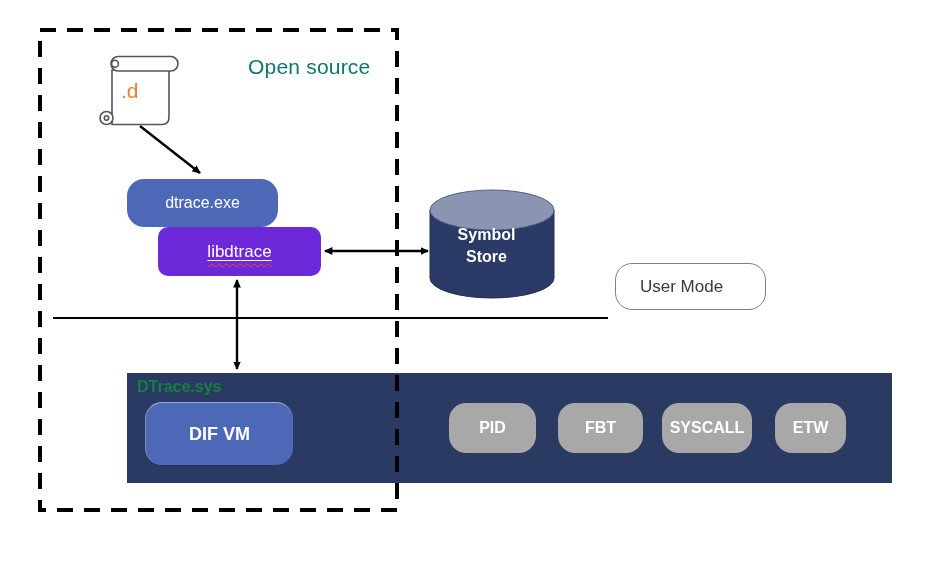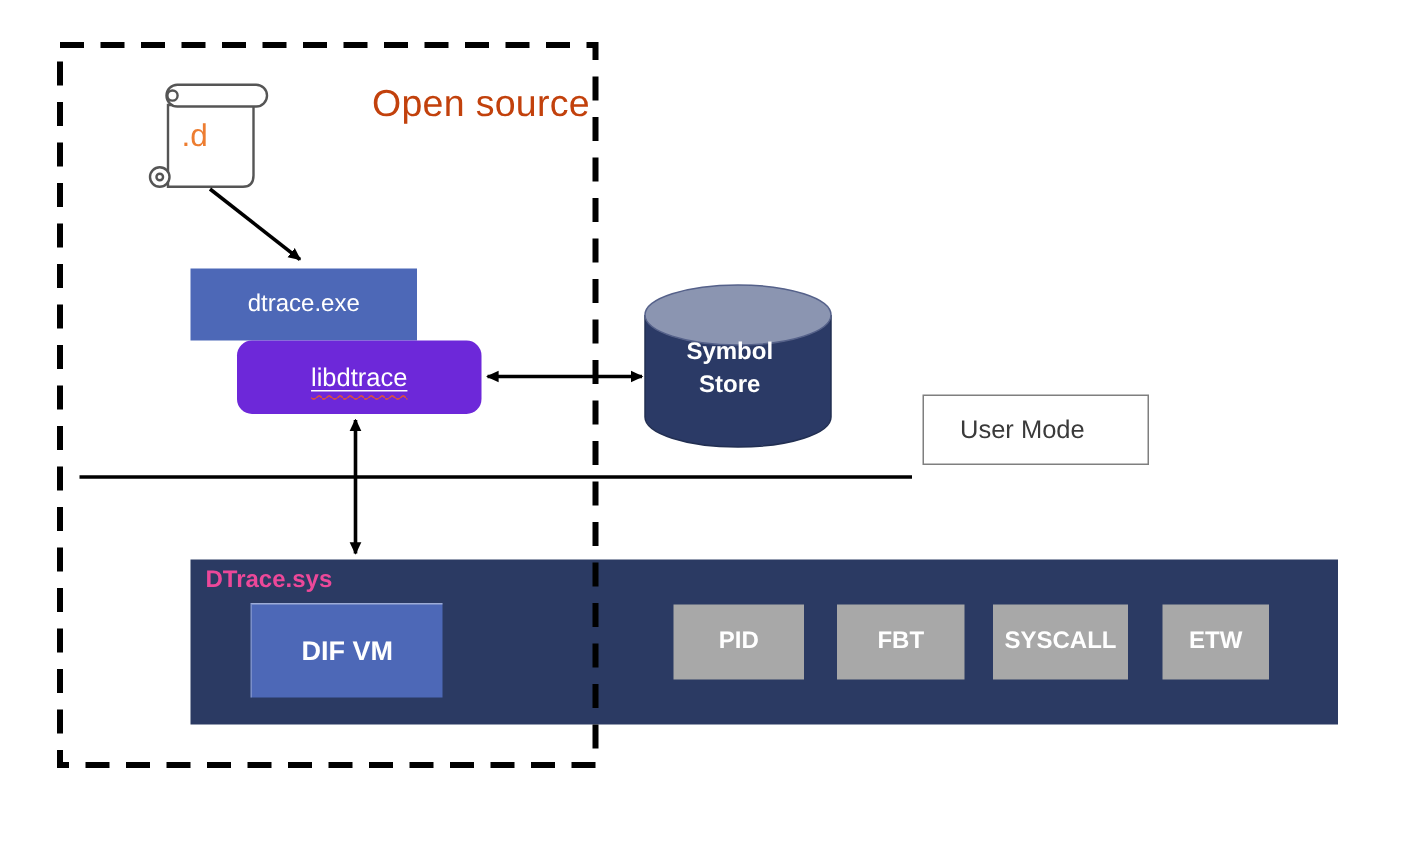--- a/index.html
+++ b/index.html
@@ -9,33 +9,33 @@
     height: 574px;
     background: #ffffff;
     font-family: "Liberation Sans", sans-serif;
     overflow: hidden;
   }
   .abs { position: absolute; }
 
   
   .open-source-label {
     left: 248px; top: 55px;
-    font-size: 25px;
-    color: #c2410c;
+    font-size: 21px;
+    color: #0f766e;
     letter-spacing: 0.2px;
   }
   .d-label {
     left: 121px; top: 79px;
     font-size: 21px;
     color: #ED7D31;
     z-index: 12;
   }
 
   
-  .box { display: flex; align-items: center; justify-content: center; box-sizing: border-box; }
+  .box { display: flex; align-items: center; justify-content: center; box-sizing: border-box; border-radius: 17px; }
   .dtrace-exe {
     left: 127px; top: 179px; width: 151px; height: 48px;
     background: #4D68B7;
     color: #ffffff; font-size: 16px;
     z-index: 2;
   }
   .libdtrace {
     left: 158px; top: 227px; width: 163px; height: 49px;
     background: #6d28d9;
     border-radius: 10px;
@@ -64,25 +64,25 @@
   .user-mode  { left: 615px; top: 263px; width: 151px; height: 47px; }
   .kernel-mode{ left: 615px; top: 325px; width: 151px; height: 42px; }
 
   .dtrace-sys {
     left: 127px; top: 373px; width: 765px; height: 110px;
     background: #2B3A63;
     z-index: 1;
   }
   .dtrace-sys-label {
     left: 137px; top: 378px;
-    color: #ec4899; font-size: 16px; font-weight: bold;
+    color: #15803d; font-size: 16px; font-weight: bold;
     z-index: 2;
   }
   .dif-vm {
-    left: 167px; top: 402px; width: 128px; height: 63px;
+    left: 145px; top: 402px; width: 148px; height: 63px;
     background: #4D68B7;
     border-top: 1px solid rgba(255,255,255,0.45);
     border-left: 1px solid rgba(255,255,255,0.25);
     color: #ffffff; font-size: 18px; font-weight: bold;
     z-index: 2;
   }
   .provider {
     top: 403px; height: 50px;
     background: #A8A8A8;
     color: #ffffff; font-size: 16px; font-weight: bold;

